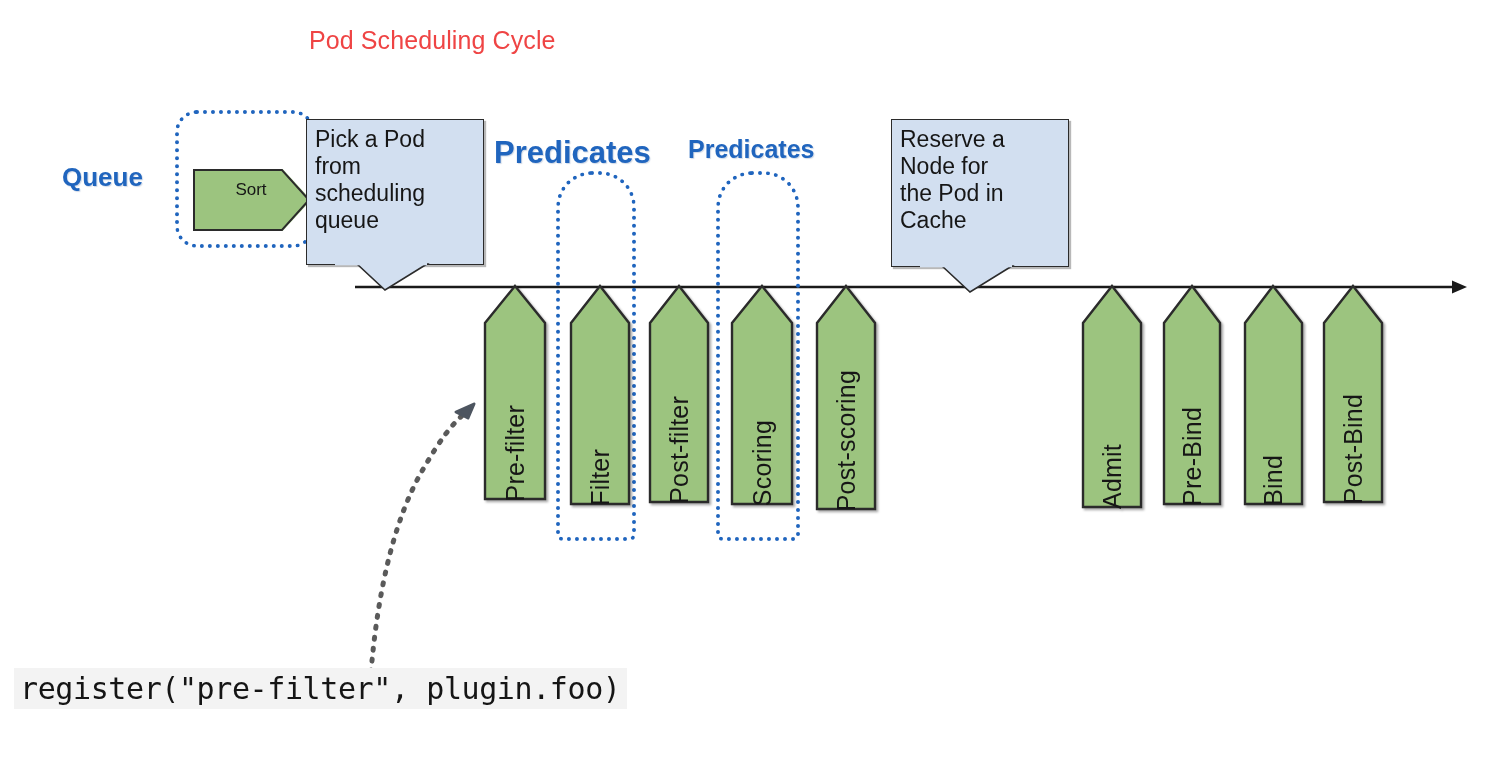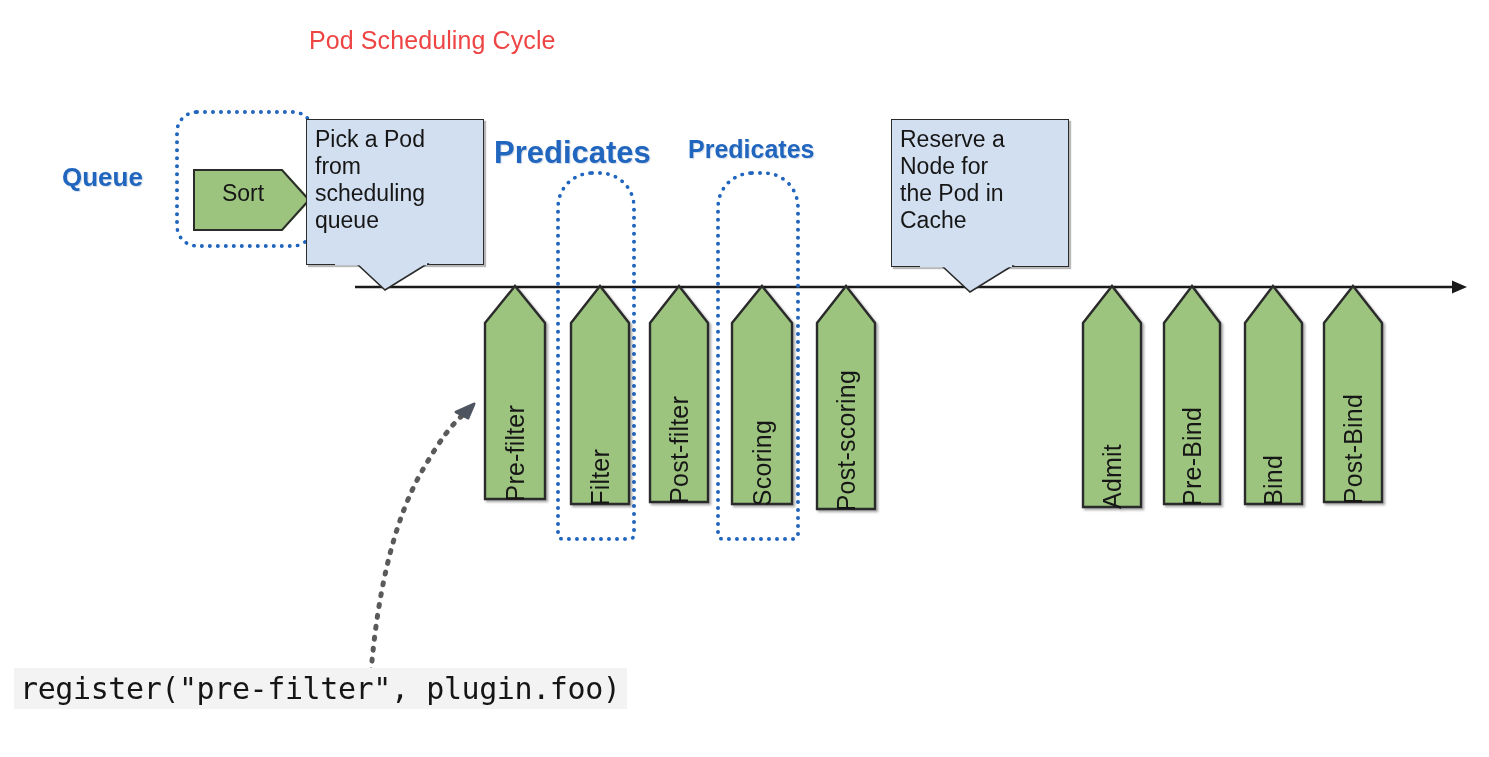--- a/index.html
+++ b/index.html
@@ -72,22 +72,23 @@
   #sort-shape .sort-outline {
     position: absolute;
     left: 0; top: 0; width: 100%; height: 100%;
   }
   #sort-label {
     position: absolute;
     left: 193px;
     top: 180px;
     width: 100px;
     text-align: center;
-    font-size: 23px;
+    font-size: 17px;
     color: #161616;
+    padding-left: 8px;
   }
 
   
   .callout {
     position: absolute;
     background: #d2dff0;
     border: 1.6px solid #2b2b2b;
     box-sizing: border-box;
     box-shadow: 2px 2px 1px rgba(0,0,0,0.28);
   }

